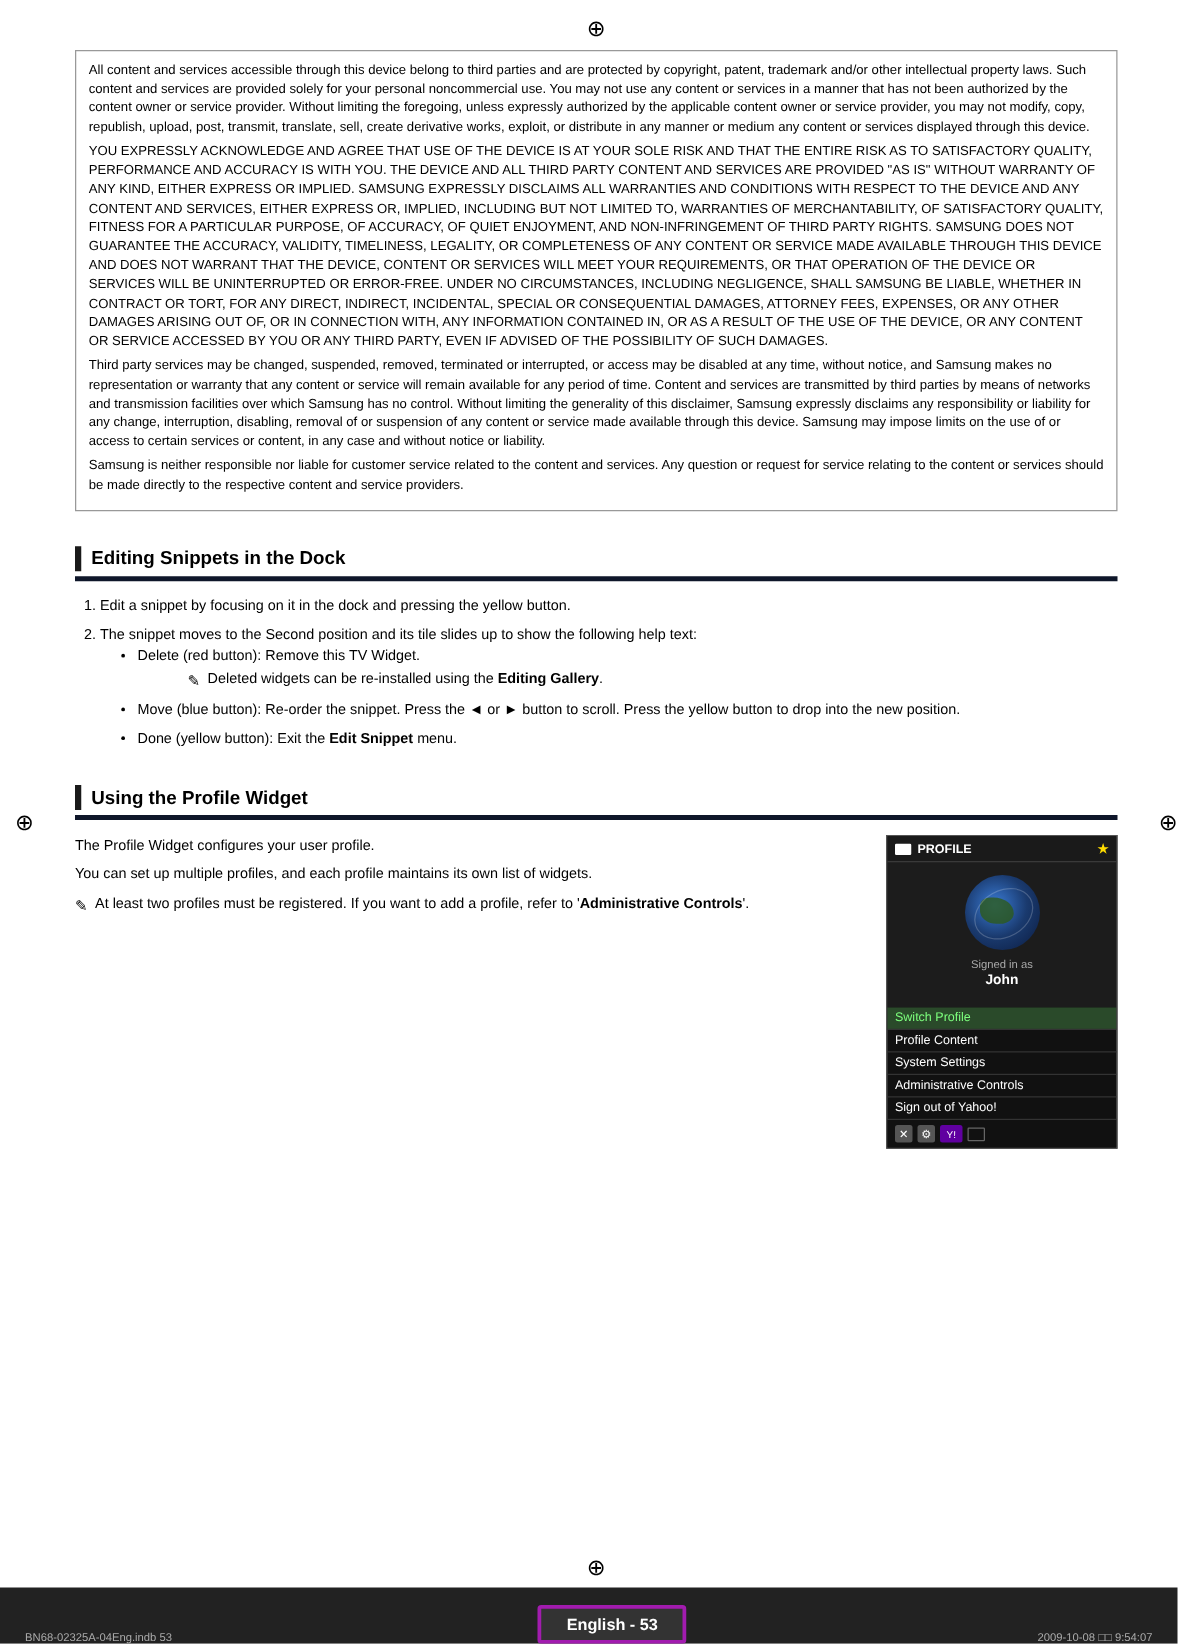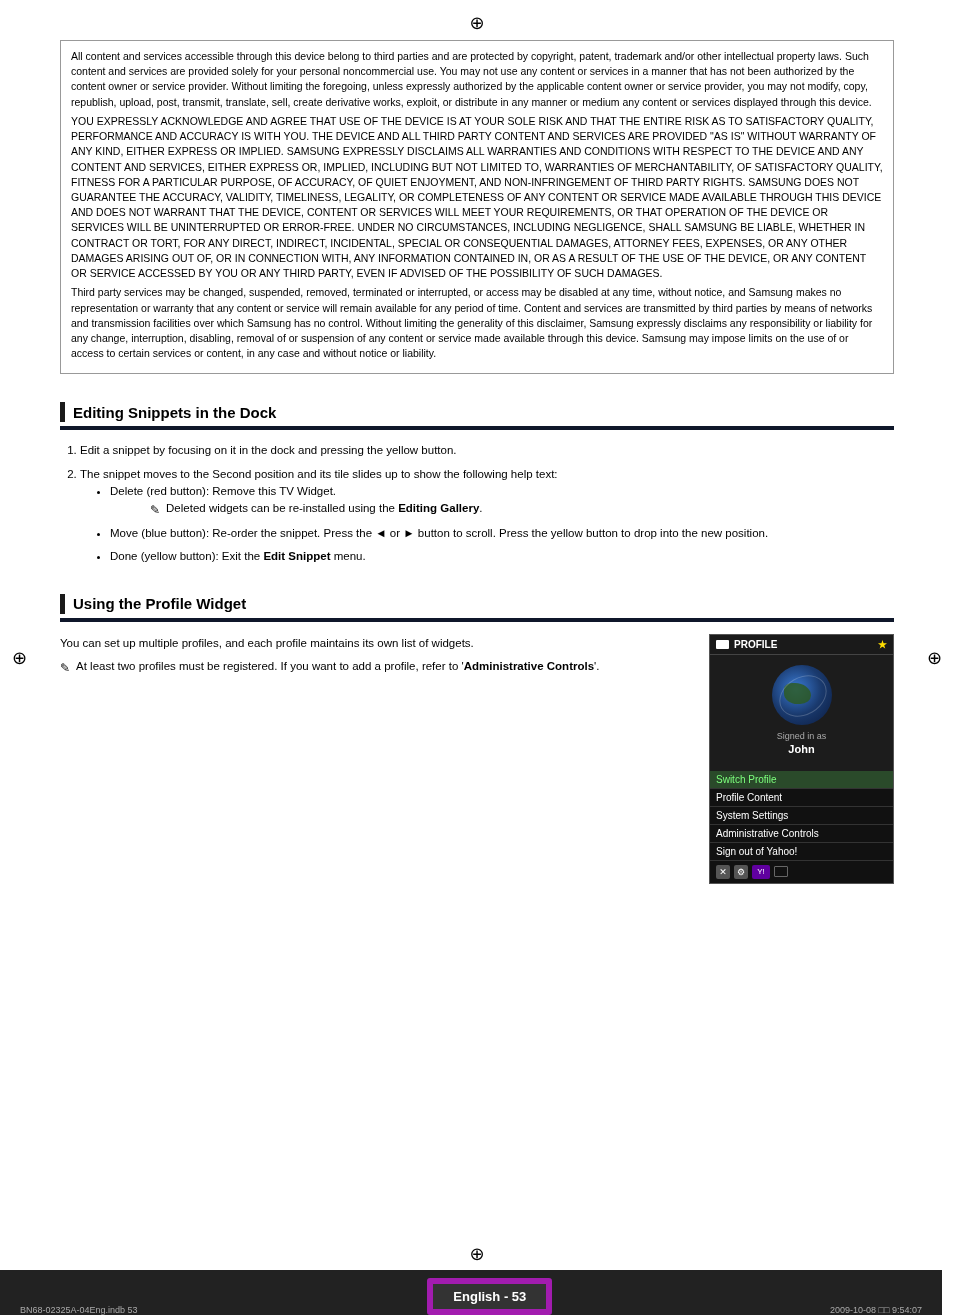--- a/index.html
+++ b/index.html
@@ -260,21 +260,21 @@
       align-items: flex-end;
       justify-content: space-between;
       padding: 0 20px;
     }
     .bottom-left-text {
       color: #aaa;
       font-size: 9px;
     }
     .bottom-center-badge {
       background: #333;
-      border: 6px solid #a21caf;
+      border: 3px solid #a21caf;
       color: #fff;
       padding: 5px 20px;
       font-size: 13px;
       font-weight: bold;
       border-radius: 3px;
       margin-left: 12px;
     }
     .bottom-right-text {
       color: #aaa;
       font-size: 9px;
@@ -286,20 +286,21 @@
 <div class="page-wrapper">
 
   <span class="reg-mark reg-top-center">⊕</span>
   <span class="reg-mark reg-left-middle">⊕</span>
   <span class="reg-mark reg-right-middle">⊕</span>
 
   <div class="legal-box">
     <p>All content and services accessible through this device belong to third parties and are protected by copyright, patent, trademark and/or other intellectual property laws. Such content and services are provided solely for your personal noncommercial use. You may not use any content or services in a manner that has not been authorized by the content owner or service provider. Without limiting the foregoing, unless expressly authorized by the applicable content owner or service provider, you may not modify, copy, republish, upload, post, transmit, translate, sell, create derivative works, exploit, or distribute in any manner or medium any content or services displayed through this device.</p>
     <p class="caps-text">YOU EXPRESSLY ACKNOWLEDGE AND AGREE THAT USE OF THE DEVICE IS AT YOUR SOLE RISK AND THAT THE ENTIRE RISK AS TO SATISFACTORY QUALITY, PERFORMANCE AND ACCURACY IS WITH YOU. THE DEVICE AND ALL THIRD PARTY CONTENT AND SERVICES ARE PROVIDED "AS IS" WITHOUT WARRANTY OF ANY KIND, EITHER EXPRESS OR IMPLIED. SAMSUNG EXPRESSLY DISCLAIMS ALL WARRANTIES AND CONDITIONS WITH RESPECT TO THE DEVICE AND ANY CONTENT AND SERVICES, EITHER EXPRESS OR, IMPLIED, INCLUDING BUT NOT LIMITED TO, WARRANTIES OF MERCHANTABILITY, OF SATISFACTORY QUALITY, FITNESS FOR A PARTICULAR PURPOSE, OF ACCURACY, OF QUIET ENJOYMENT, AND NON-INFRINGEMENT OF THIRD PARTY RIGHTS. SAMSUNG DOES NOT GUARANTEE THE ACCURACY, VALIDITY, TIMELINESS, LEGALITY, OR COMPLETENESS OF ANY CONTENT OR SERVICE MADE AVAILABLE THROUGH THIS DEVICE AND DOES NOT WARRANT THAT THE DEVICE, CONTENT OR SERVICES WILL MEET YOUR REQUIREMENTS, OR THAT OPERATION OF THE DEVICE OR SERVICES WILL BE UNINTERRUPTED OR ERROR-FREE. UNDER NO CIRCUMSTANCES, INCLUDING NEGLIGENCE, SHALL SAMSUNG BE LIABLE, WHETHER IN CONTRACT OR TORT, FOR ANY DIRECT, INDIRECT, INCIDENTAL, SPECIAL OR CONSEQUENTIAL DAMAGES, ATTORNEY FEES, EXPENSES, OR ANY OTHER DAMAGES ARISING OUT OF, OR IN CONNECTION WITH, ANY INFORMATION CONTAINED IN, OR AS A RESULT OF THE USE OF THE DEVICE, OR ANY CONTENT OR SERVICE ACCESSED BY YOU OR ANY THIRD PARTY, EVEN IF ADVISED OF THE POSSIBILITY OF SUCH DAMAGES.</p>
     <p>Third party services may be changed, suspended, removed, terminated or interrupted, or access may be disabled at any time, without notice, and Samsung makes no representation or warranty that any content or service will remain available for any period of time. Content and services are transmitted by third parties by means of networks and transmission facilities over which Samsung has no control. Without limiting the generality of this disclaimer, Samsung expressly disclaims any responsibility or liability for any change, interruption, disabling, removal of or suspension of any content or service made available through this device. Samsung may impose limits on the use of or access to certain services or content, in any case and without notice or liability.</p>
+    <p>Samsung is neither responsible nor liable for customer service related to the content and services. Any question or request for service relating to the content or services should be made directly to the respective content and service providers.</p>
   </div>
 
   <div class="section-block">
     <div class="section-header">
       <div class="section-header-bar"></div>
       <span class="section-title">Editing Snippets in the Dock</span>
     </div>
 
     <ol class="numbered-list">
       <li>Edit a snippet by focusing on it in the dock and pressing the yellow button.</li>
@@ -326,20 +327,21 @@
 
   <div class="section-block">
     <div class="section-header">
       <div class="section-header-bar"></div>
       <span class="section-title">Using the Profile Widget</span>
     </div>
 
     <div class="profile-section-content">
 
       <div class="profile-text-col">
+        <p>The Profile Widget configures your user profile.</p>
         <p>You can set up multiple profiles, and each profile maintains its own list of widgets.</p>
         <div class="note-block" style="margin-left:0; margin-top:6px;">
           <span class="note-icon">✎</span>
           <span>
             <span>At least two profiles must be registered. If you want to add a profile, refer to '</span><strong>Administrative Controls</strong><span>'.</span>
           </span>
         </div>
       </div>
 
       <div class="profile-widget-col">

